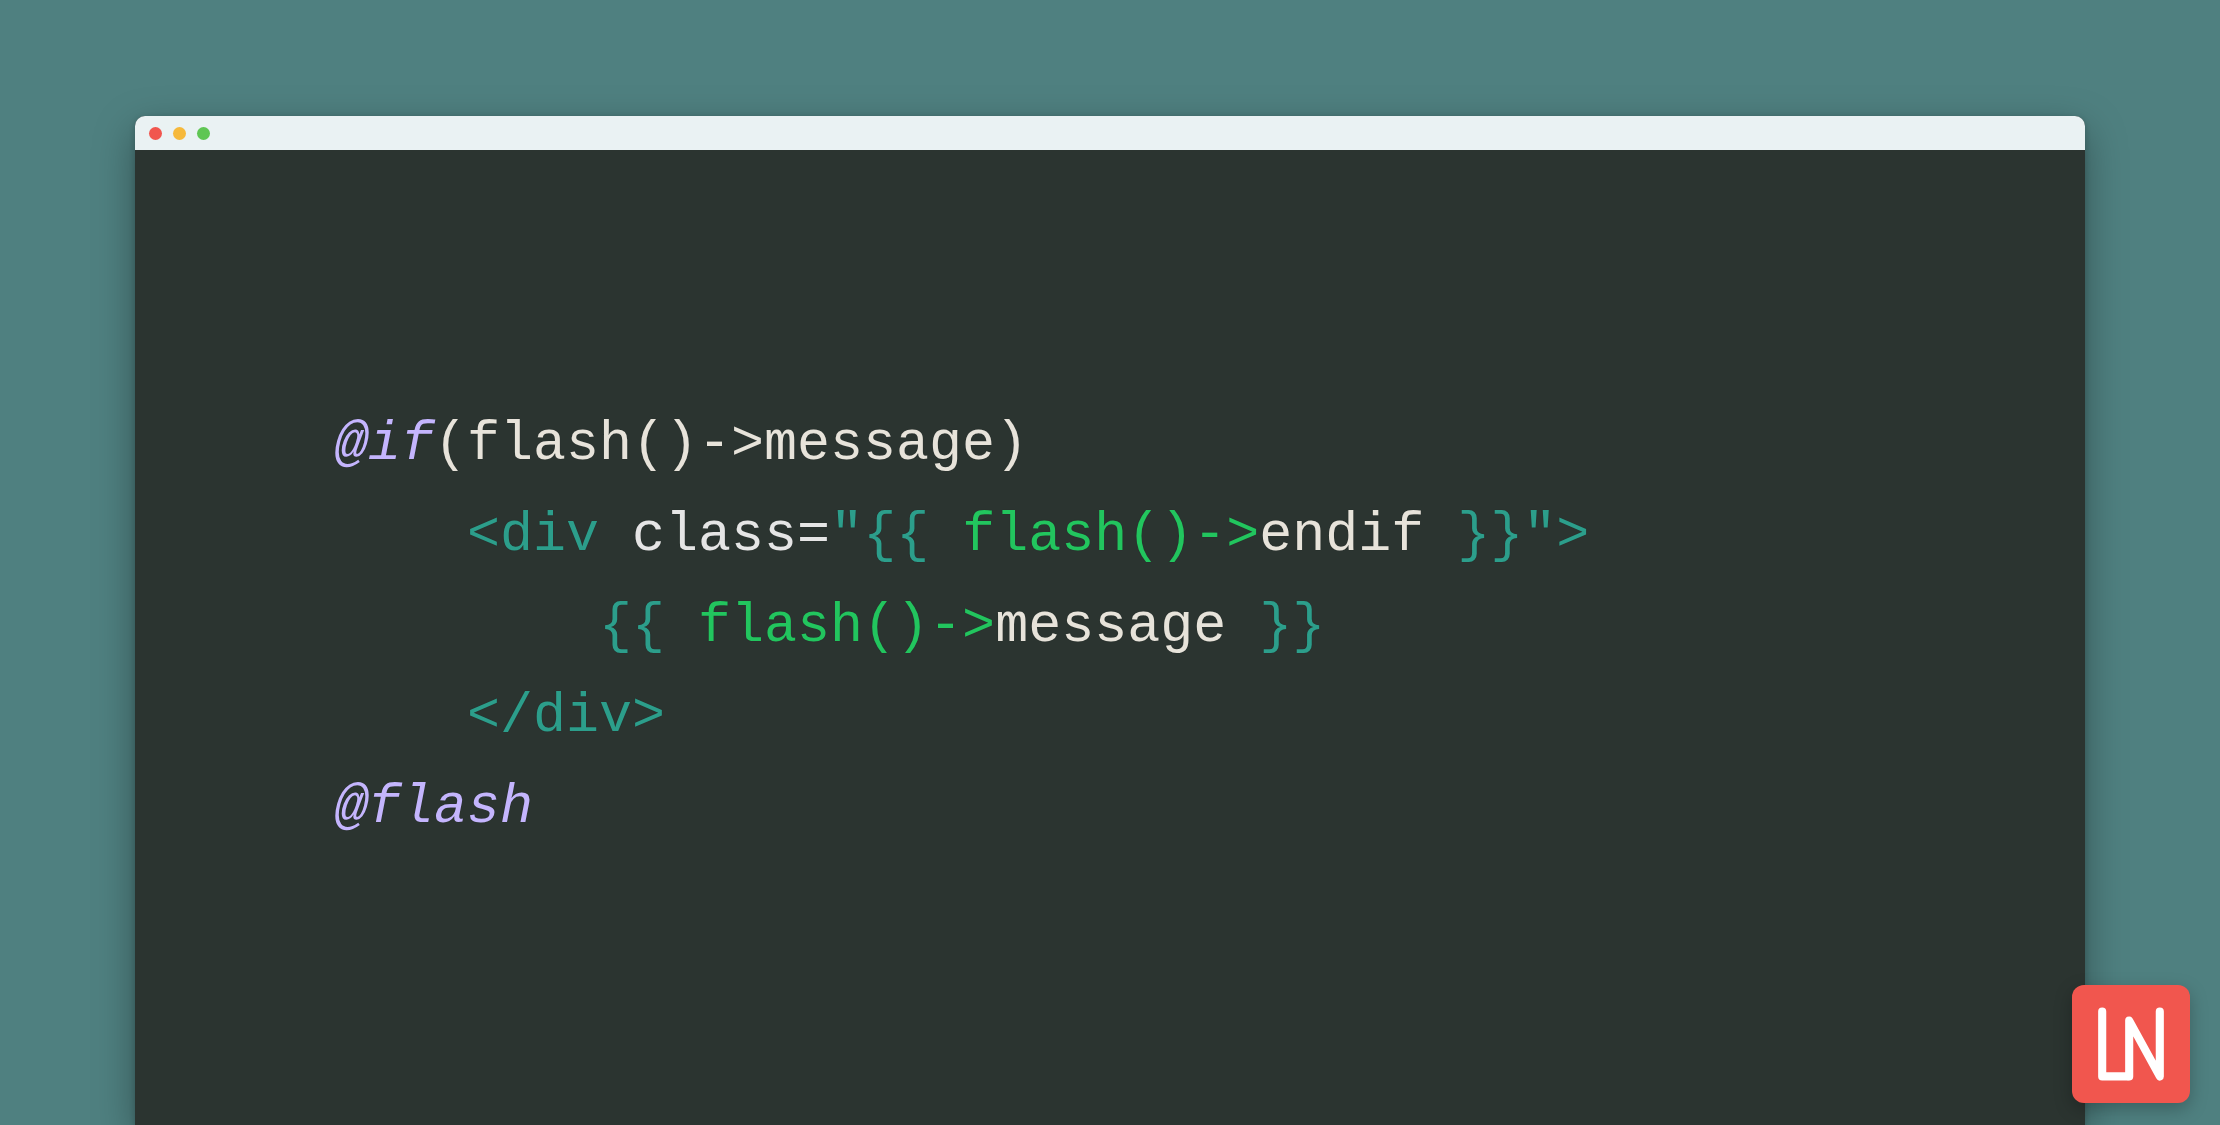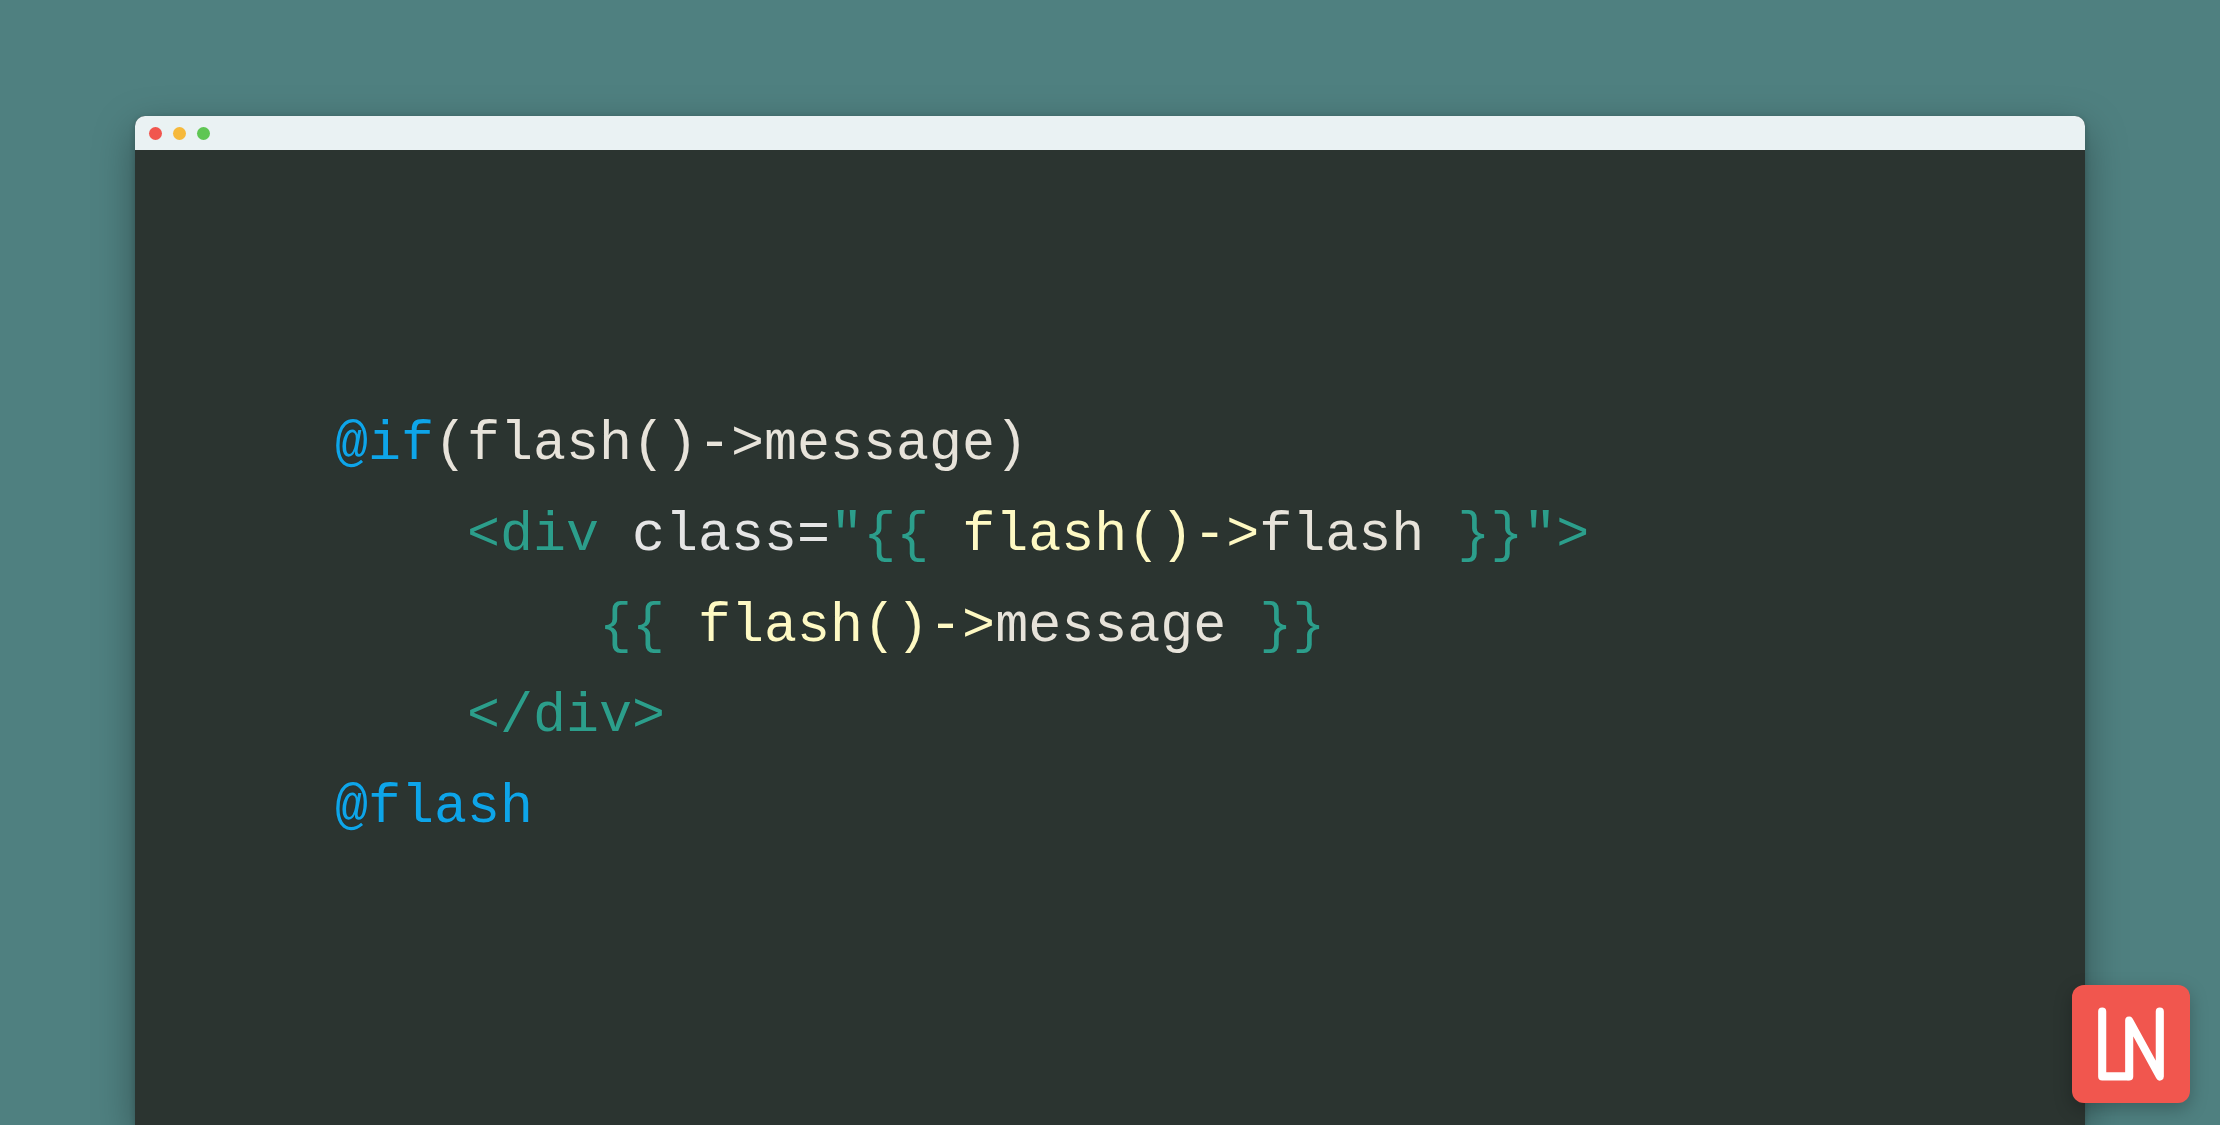--- a/index.html
+++ b/index.html
@@ -45,26 +45,26 @@
   pre.code {
     font-family: inherit;
     font-size: 55px;
     line-height: 1.65;
     white-space: pre;
     color: #e7e3da;
     text-shadow: 0 0 1px rgba(0,0,0,.25);
   }
 
   
-  .c-directive { color: #0ea5e9; }       
+  .c-directive { color: #c4b5fd; font-style: italic; }       
   .c-tag       { color: #2c9e8b; }       
   .c-attr      { color: #e5e5e5; }       
   .c-string    { color: #2c9e8b; }       
   .c-brace     { color: #2c9e8b; }       
-  .c-fn        { color: #fef9c3; }       
+  .c-fn        { color: #22c55e; }       
   .c-plain     { color: #e7e3da; }
 
   
   .logo {
     position: absolute;
     right: 30px;
     bottom: 22px;
     width: 118px;
     height: 118px;
     background: #f1564e;
@@ -81,21 +81,21 @@
 
 <div class="window">
   <div class="titlebar">
     <span class="dot red"></span>
     <span class="dot yellow"></span>
     <span class="dot green"></span>
   </div>
 
   <div class="editor">
 <pre class="code"><span class="c-directive">@if</span><span class="c-plain">(flash()-&gt;message)</span>
-<span class="c-plain">    </span><span class="c-tag">&lt;</span><span class="c-tag">div</span><span> </span><span class="c-attr">class=</span><span class="c-string">"</span><span class="c-brace">{{ </span><span class="c-fn">flash()-&gt;</span><span class="c-plain">flash</span><span class="c-brace"> }}</span><span class="c-string">"</span><span class="c-tag">&gt;</span>
+<span class="c-plain">    </span><span class="c-tag">&lt;</span><span class="c-tag">div</span><span> </span><span class="c-attr">class=</span><span class="c-string">"</span><span class="c-brace">{{ </span><span class="c-fn">flash()-&gt;</span><span class="c-plain">endif</span><span class="c-brace"> }}</span><span class="c-string">"</span><span class="c-tag">&gt;</span>
 <span class="c-plain">        </span><span class="c-brace">{{ </span><span class="c-fn">flash()-&gt;</span><span class="c-plain">message</span><span class="c-brace"> }}</span>
 <span class="c-plain">    </span><span class="c-tag">&lt;/</span><span class="c-tag">div</span><span class="c-tag">&gt;</span>
 <span class="c-directive">@flash</span></pre>
   </div>
 </div>
 
 <div class="logo">
   <svg viewBox="0 0 100 100">
     <path d="M18 14 L18 86 L46 86" fill="none" stroke="#ffffff" stroke-width="9" stroke-linecap="round" stroke-linejoin="round"></path>
     <path d="M48 86 L48 24 L82 86 L82 14" fill="none" stroke="#ffffff" stroke-width="9" stroke-linecap="round" stroke-linejoin="round"></path>

